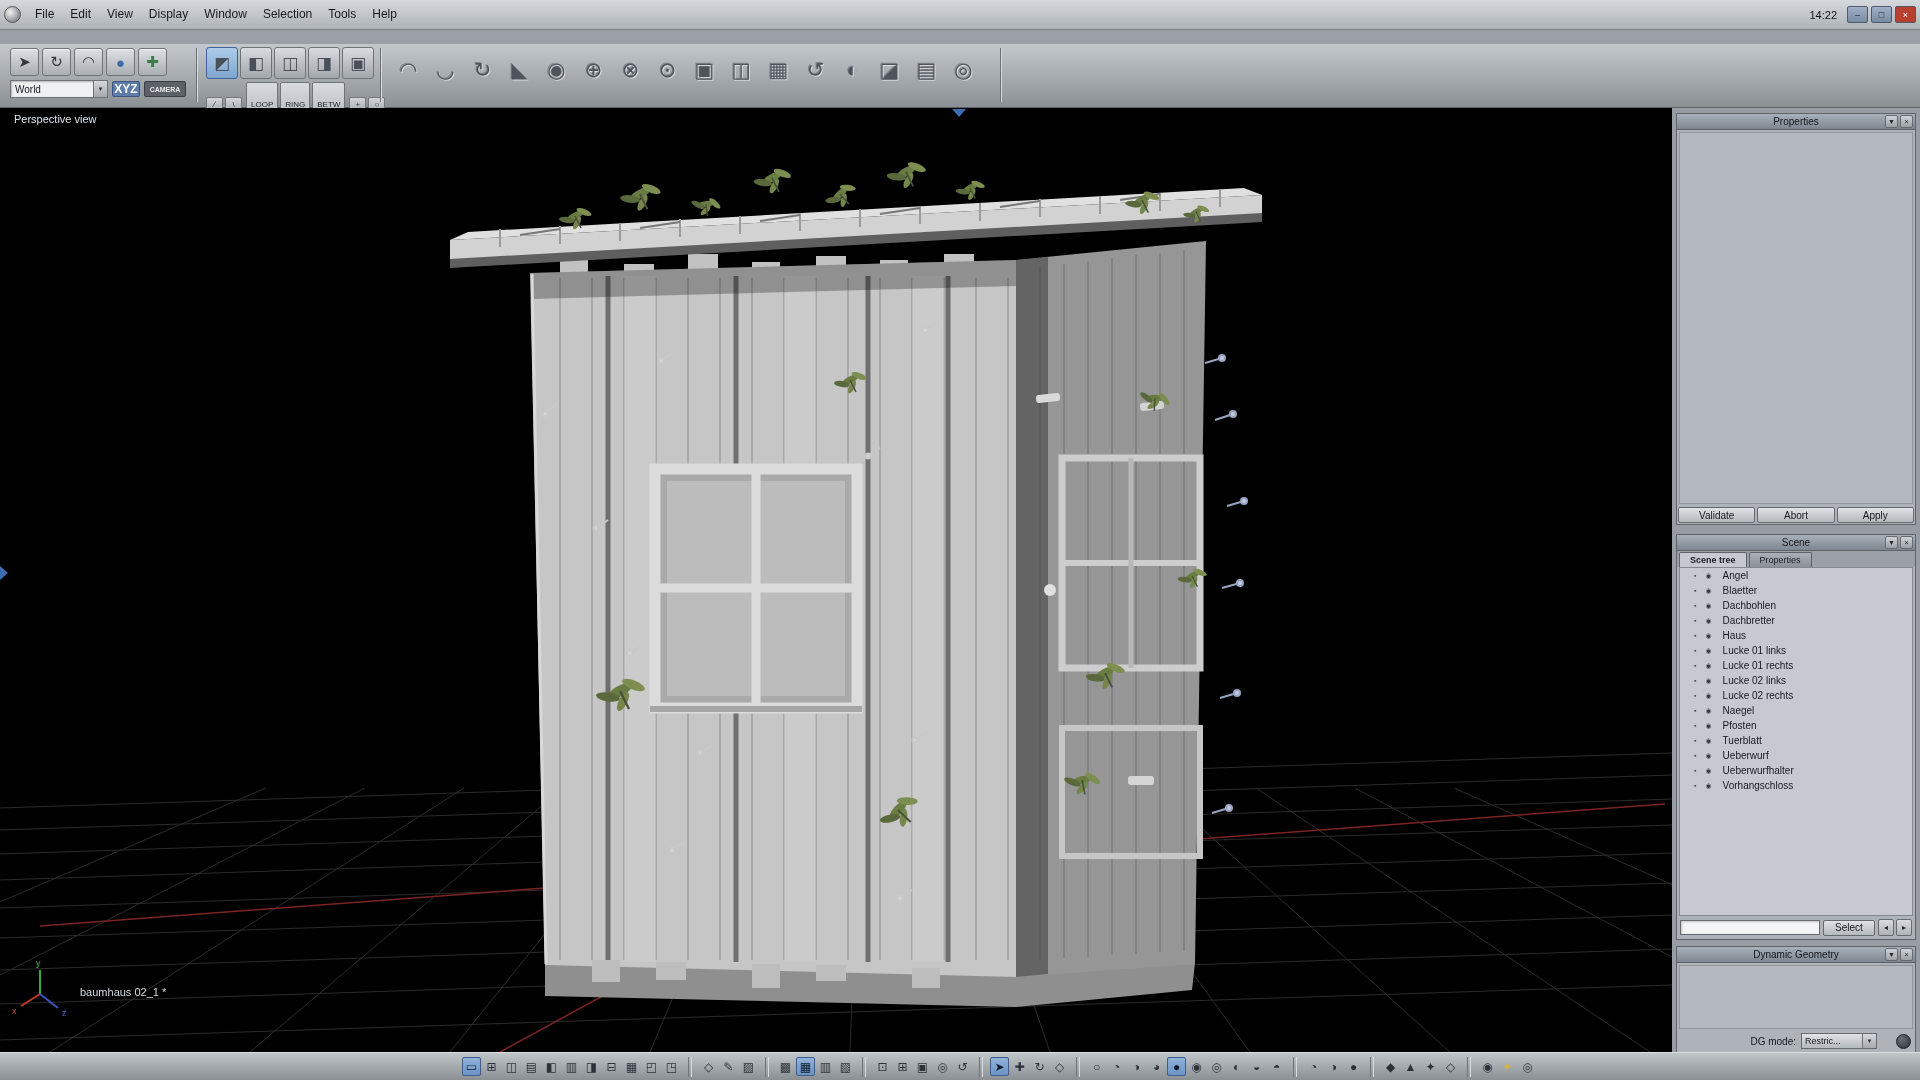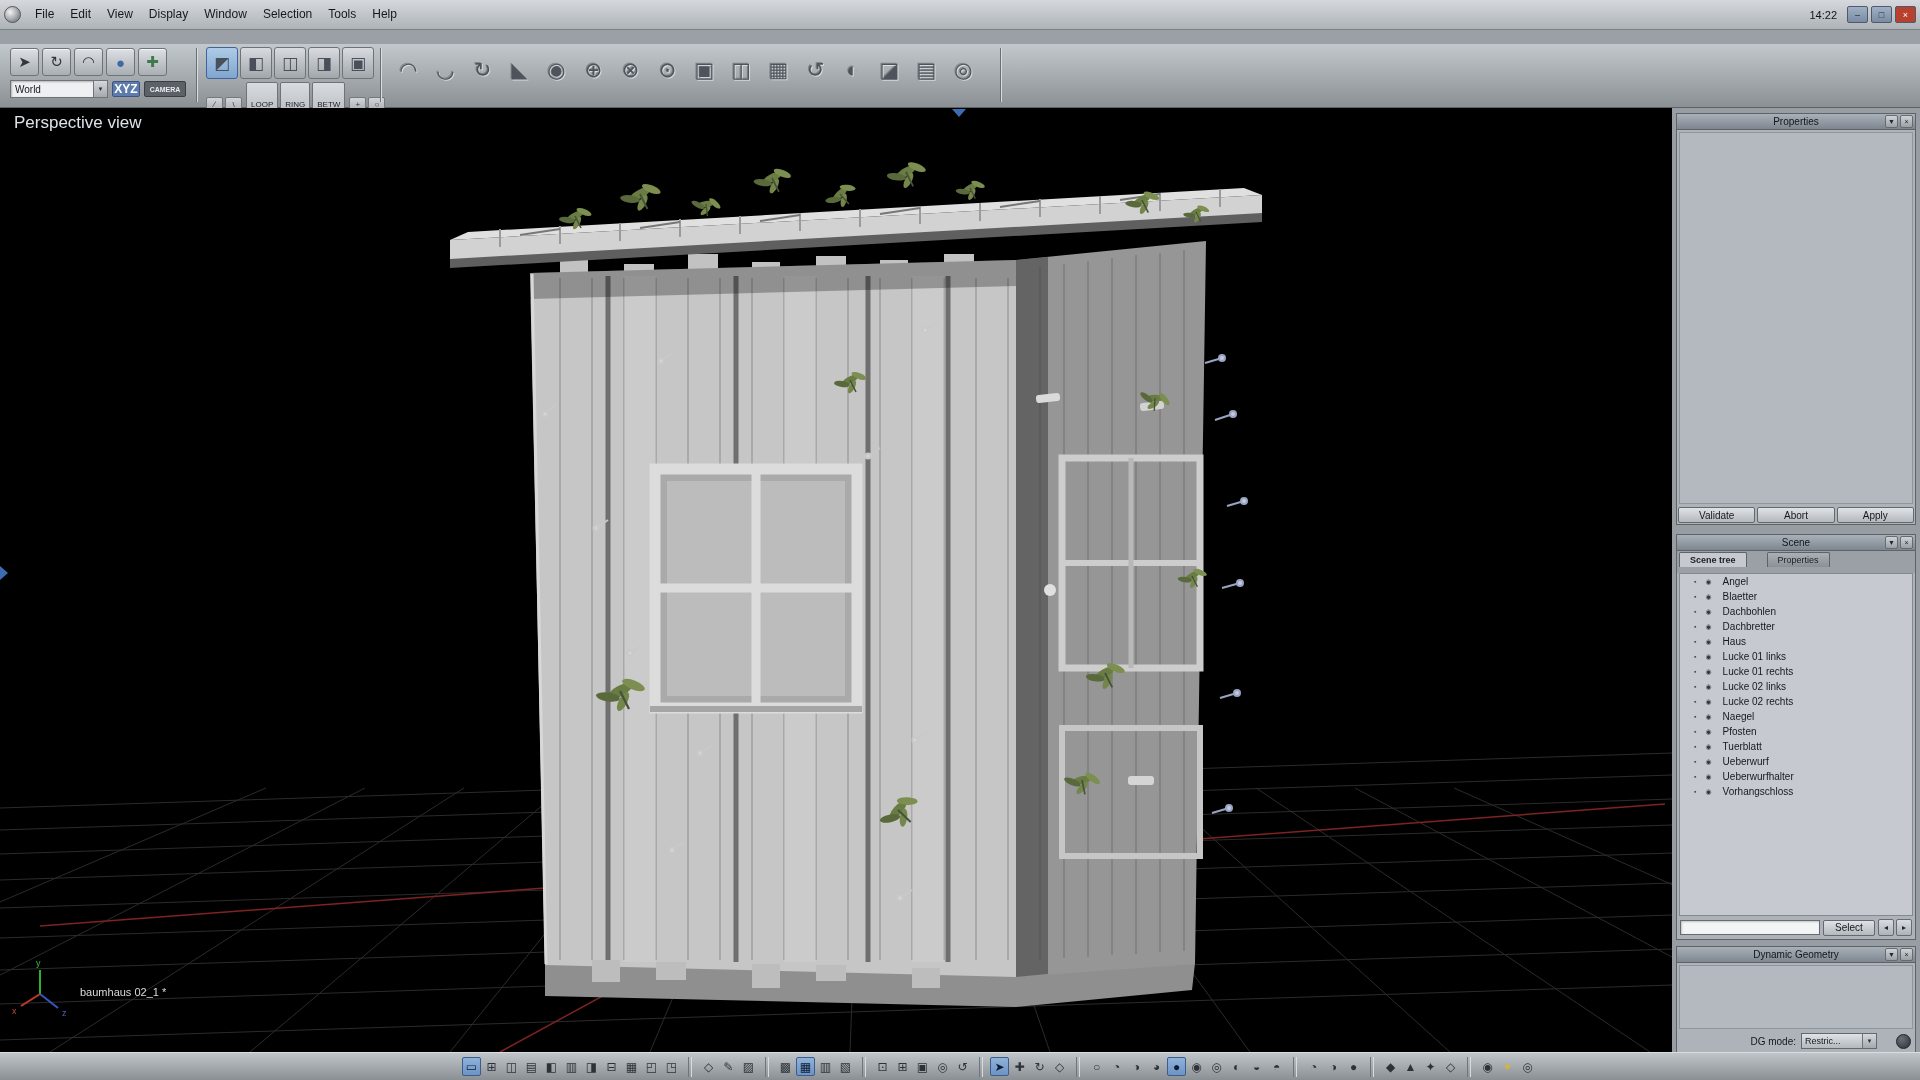--- a/index.html
+++ b/index.html
@@ -60,21 +60,21 @@
              color:#2e3338;background:linear-gradient(#d2d5d9,#a8adb2);border:1px solid #74797e;border-radius:2px;}
   .mini-btn{height:13px;line-height:13px;padding:15px 4px;font-size:8px;color:#1d2227;
             background:linear-gradient(#d8dbdf,#aeb3b8);border:1px solid #6e7378;border-radius:2px;}
   .tb-main{position:absolute;left:392px;top:8px;display:flex;gap:4px;align-items:center;}
   .tool-glyph{width:33px;height:36px;display:flex;align-items:center;justify-content:center;font-size:21px;
               color:#4e545c;text-shadow:1px 1px 0 rgba(255,255,255,.55),-1px -1px 0 rgba(0,0,0,.25);}
 
   
   .viewport{position:absolute;left:0;top:108px;width:1672px;height:944px;background:#000;overflow:hidden;}
   .vp-svg{position:absolute;left:0;top:0;width:100%;height:100%;}
-  .vp-label{position:absolute;left:14px;top:5px;font-size:17px;color:#dfe3e7;text-align:right;}
+  .vp-label{position:absolute;left:14px;top:5px;font-size:11px;color:#dfe3e7;text-align:right;}
   .model-label{position:absolute;left:80px;top:878px;font-size:11px;color:#d6dade;}
   .split-top{position:absolute;left:952px;top:109px;width:0;height:0;
              border-left:7px solid transparent;border-right:7px solid transparent;border-top:8px solid #3d6db0;}
   .split-left{position:absolute;left:0;top:566px;width:0;height:0;
               border-top:7px solid transparent;border-bottom:7px solid transparent;border-left:8px solid #3d6db0;}
 
   
   .right-region{position:absolute;left:1672px;top:108px;width:248px;height:944px;background:#979da3;}
   .panel{position:absolute;width:240px;background:#aeb3b9;border:1px solid #5e6368;box-sizing:border-box;
          display:flex;flex-direction:column;}
@@ -85,21 +85,21 @@
          border-bottom:1px solid #5e6368;flex:0 0 auto;}
   .ptitle{position:absolute;left:0;right:0;text-align:center;font-size:10px;line-height:15px;color:#12161a;}
   .pbtns{position:absolute;right:2px;top:1px;display:flex;gap:2px;}
   .pbtn{width:11px;height:11px;display:flex;align-items:center;justify-content:center;font-size:7px;
         color:#22262b;background:linear-gradient(#cfd3d7,#9ba0a5);border:1px solid #666b70;border-radius:2px;}
   .pbody{flex:1;margin:2px;background:#b4b9bf;border:1px solid #90959b;}
   .pbtnrow{display:flex;flex:0 0 auto;padding:1px;gap:2px;}
   .btn{background:linear-gradient(#dfe2e6,#b4b9be);border:1px solid #64696e;border-radius:2px;
        font-size:10px;color:#15191d;font-family:inherit;}
   .pbbtn{flex:1;height:16px;}
-  .stabs{display:flex;flex:0 0 auto;padding:1px 2px 6px;gap:20px;background:#9aa0a6;}
+  .stabs{display:flex;flex:0 0 auto;padding:1px 2px 0;gap:2px;background:#9aa0a6;}
   .stab{padding:0 10px;height:14px;line-height:14px;font-size:9px;color:#1a1f24;
         background:linear-gradient(#aab0b6,#8a9096);border:1px solid #5e6368;border-bottom:none;
         border-radius:2px 2px 0 0;}
   .stab.active{background:#c6cad0;font-weight:bold;}
   .slist{flex:1;margin:0 2px;background:#c6cad0;border:1px solid #84898e;overflow:hidden;}
   .srow{display:flex;align-items:center;height:15px;padding-left:14px;gap:9px;font-size:10px;color:#15191d;}
   .srow-mat{font-size:7px;color:#4c5258;}
   .srow-eye{font-size:7px;color:#33383d;}
   .srow-label{padding-left:2px;white-space:nowrap;}
   .sselect{flex:0 0 auto;display:flex;align-items:center;gap:3px;padding:3px;}

